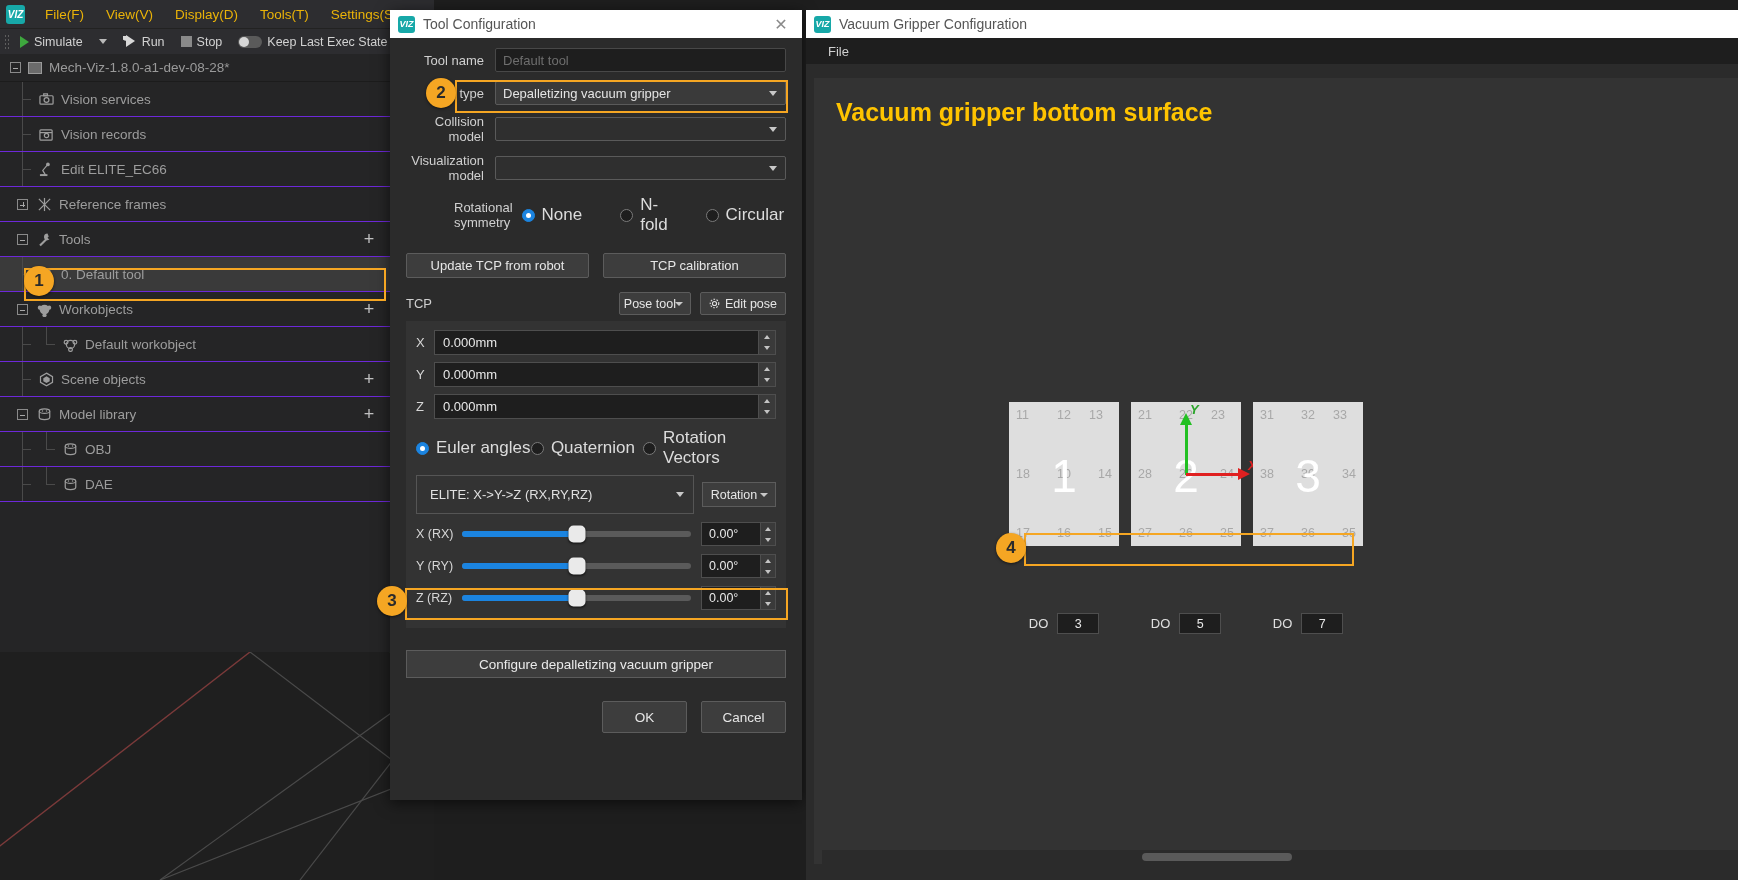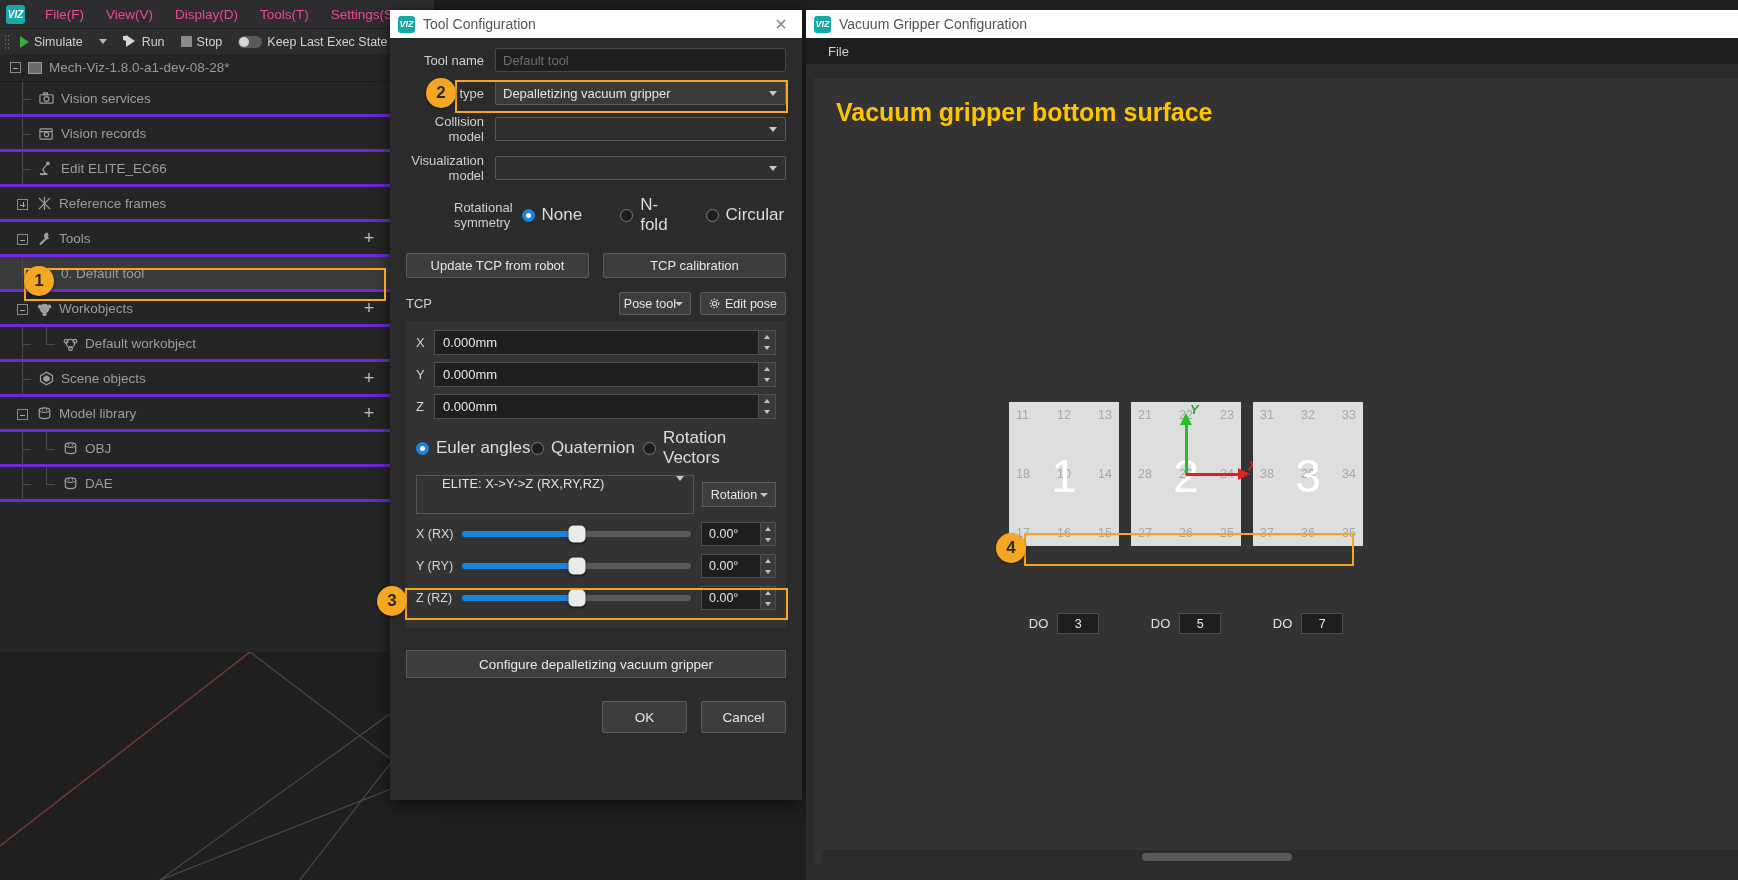--- a/index.html
+++ b/index.html
@@ -16,21 +16,21 @@
 
   
   #app-window { position:absolute; left:0; top:0; width:434px; height:880px; background:#252526; }
 
   .menubar { height:28px; background:#2d2d30; display:flex; align-items:center; padding-left:6px; }
   .app-logo {
     width:19px; height:19px; background:#17a8a8; border-radius:3px;
     color:#fff; font-size:10px; font-weight:bold; display:flex; align-items:center; justify-content:center;
     font-style:italic; margin-right:9px;
   }
-  .menubar-item { padding:3px 11px; color:#ec4899; font-size:13.5px; }
+  .menubar-item { padding:3px 11px; color:#eab308; font-size:13.5px; }
 
   .toolbar { height:26px; background:#2d2d30; display:flex; align-items:center; padding-left:4px; border-top:1px solid #222; gap:2px; }
   .tb-grip { width:7px; height:16px; background:
       radial-gradient(circle, #6a6a6a 1px, transparent 1px) 0 0/3px 4px; opacity:.8; }
   .tb-btn { display:flex; align-items:center; gap:5px; padding:2px 7px; color:#d2d2d2; font-size:12.5px; }
   .tri-play { width:0;height:0;border-left:9px solid #3ea73e;border-top:6px solid transparent;border-bottom:6px solid transparent; }
   .caret-dn { width:0;height:0;border-top:5px solid #b9b9b9;border-left:4px solid transparent;border-right:4px solid transparent; }
   .run-ico { position:relative; width:14px; height:13px; }
   .run-ico::before { content:""; position:absolute; left:3px; top:0; width:0;height:0;
      border-left:9px solid #d8d8d8;border-top:6px solid transparent;border-bottom:6px solid transparent; }
@@ -43,21 +43,21 @@
 
   .proj-row { height:28px; display:flex; align-items:center; gap:7px; padding-left:10px; color:#9a9a9a; background:#252526; font-size:13.5px; border-bottom:1px solid #1c1c1c;}
   .box-toggle { width:11px;height:11px;border:1px solid #8a8a8a; position:relative; flex:none; }
   .box-toggle::before { content:""; position:absolute; left:2px; top:4.5px; width:5px; height:1px; background:#a8a8a8; }
   .box-toggle.plus::after { content:""; position:absolute; left:4.5px; top:2px; width:1px; height:5px; background:#a8a8a8; }
   .proj-ico { width:14px;height:12px;border:1.5px solid #9a9a9a;background:#6b6b6b; flex:none;}
 
   .tree { background:#252526; }
   .tree-row {
     height:35px; display:flex; align-items:center; position:relative;
-    border-bottom:3px solid #6d28d9; color:#9d9d9d; font-size:13.5px;
+    border-bottom:1px solid #6d28d9; color:#9d9d9d; font-size:13.5px;
   }
   .tree-row.selected { background:#3a3a3a; }
   .tree-label { white-space:nowrap; }
   .guide { position:absolute; top:0; bottom:0; width:1px; background:#4a4a4a; }
   .tee { position:absolute; width:9px; height:1px; background:#4a4a4a; }
   .ell { position:absolute; width:9px; height:1px; background:#4a4a4a; }
   .ell-v { position:absolute; width:1px; background:#4a4a4a; }
   .ti { width:16px; height:16px; flex:none; margin-right:7px; display:flex; align-items:center; justify-content:center; }
   .plus-btn { position:absolute; right:56px; color:#c0c0c0; font-size:18px; line-height:1; width:18px; text-align:center; }
   .eye-btn { position:absolute; right:13px; width:22px; height:22px; display:flex; align-items:center; justify-content:center; }
@@ -125,21 +125,21 @@
   .spin-btns div { flex:1; display:flex; align-items:center; justify-content:center; }
   .ar-u { width:0;height:0;border-bottom:4px solid #c4c4c4;border-left:3.5px solid transparent;border-right:3.5px solid transparent; }
   .ar-d { width:0;height:0;border-top:4px solid #c4c4c4;border-left:3.5px solid transparent;border-right:3.5px solid transparent; }
 
   .euler-row { display:flex; align-items:center; margin:9px 0 7px 0; }
   .euler-row .radio { margin-right:0; }
   .euler-row .radio.r1 { width:125px; }
   .euler-row .radio.r2 { width:122px; }
 
   .convsel { display:flex; align-items:center; margin-bottom:8px; gap:8px;}
-  .convsel .sel { flex:1; height:39px; background:#333; border:1px solid #555; display:flex; align-items:flex-start; padding:0 25px; color:#e0e0e0; font-size:13px; position:relative;}
+  .convsel .sel { flex:1; height:39px; background:#333; border:1px solid #555; display:flex; align-items:center; padding:0 13px; color:#e0e0e0; font-size:13px; position:relative;}
   .convsel .sel .arr { position:absolute; right:9px; width:0;height:0;border-top:5px solid #c8c8c8;border-left:4.5px solid transparent;border-right:4.5px solid transparent; }
   .convsel .rot { width:74px; height:25px; background:#3d3d3d; border:1px solid #5c5c5c; display:flex; align-items:center; justify-content:center; color:#e6e6e6; font-size:12.5px; position:relative; padding-right:10px;}
   .convsel .rot .arr { position:absolute; right:7px; width:0;height:0;border-top:4.5px solid #c8c8c8;border-left:4px solid transparent;border-right:4px solid transparent; }
 
   .slider-row { display:flex; align-items:center; margin-bottom:8px; }
   .sl-lab { width:46px; color:#d6d6d6; font-size:12.5px; }
   .sl-track { flex:1; height:6px; background:#5a5a5a; border-radius:3px; position:relative; margin-right:10px; }
   .sl-fill { position:absolute; left:0; top:0; bottom:0; width:50%; background:#1b84e0; border-radius:3px; }
   .sl-knob { position:absolute; left:50%; top:50%; transform:translate(-50%,-50%); width:17px; height:17px; border-radius:5px; background:#eaeaea; box-shadow:0 1px 2px rgba(0,0,0,.5); }
   .sl-val { width:60px; height:24px; background:#1e1e1e; border:1px solid #4e4e4e; display:flex; align-items:center; padding:0 7px; color:#e8e8e8; font-size:12.5px; }
@@ -161,21 +161,21 @@
   .vg-body { position:absolute; left:8px; right:0; top:68px; bottom:16px; background:#333333; }
   .vg-heading { position:absolute; left:22px; top:20px; color:#ffc400; font-size:25px; font-weight:bold; }
 
   .grid-wrap { position:absolute; left:195px; top:324px; display:flex; gap:12px; }
   .pad {
     width:110px; height:144px; background:#dedede; position:relative;
   }
   .pad .bignum { position:absolute; left:0; right:0; top:50%; transform:translateY(-46%); text-align:center;
     color:#fff; font-size:46px; font-weight:300; font-family:"Liberation Sans", sans-serif; }
   .cn { position:absolute; color:#a8a8a8; font-size:12.5px; }
-  .cn.tl { left:7px; top:6px; } .cn.tc { left:50%; transform:translateX(-50%); top:6px; } .cn.tr { right:7px; top:6px; }
+  .cn.tl { left:7px; top:6px; } .cn.tc { left:50%; transform:translateX(-50%); top:6px; } .cn.tr { right:16px; top:6px; }
   .cn.ml { left:7px; top:50%; transform:translateY(-50%); } .cn.mc { left:50%; transform:translate(-50%,-50%); top:50%; } .cn.mr { right:7px; top:50%; transform:translateY(-50%); }
   .cn.bl { left:7px; bottom:6px; } .cn.bc { left:50%; transform:translateX(-50%); bottom:6px; } .cn.br { right:7px; bottom:6px; }
 
   .axes { position:absolute; left:50%; top:50%; width:1px; height:1px; }
   .ax-y { position:absolute; left:-1.5px; bottom:0; width:3px; height:52px; background:#22c022; }
   .ax-y-head { position:absolute; left:-6px; bottom:50px; width:0;height:0; border-bottom:12px solid #22c022; border-left:6px solid transparent; border-right:6px solid transparent; }
   .ax-y-lab { position:absolute; left:4px; bottom:58px; color:#2aa52a; font-size:13px; font-weight:bold; }
   .ax-x { position:absolute; left:0; top:-1.5px; height:3px; width:54px; background:#e02020; }
   .ax-x-head { position:absolute; left:52px; top:-6px; width:0;height:0; border-left:12px solid #e02020; border-top:6px solid transparent; border-bottom:6px solid transparent; }
   .ax-x-lab { position:absolute; left:62px; top:-16px; color:#e02020; font-size:13px; font-weight:bold; }

